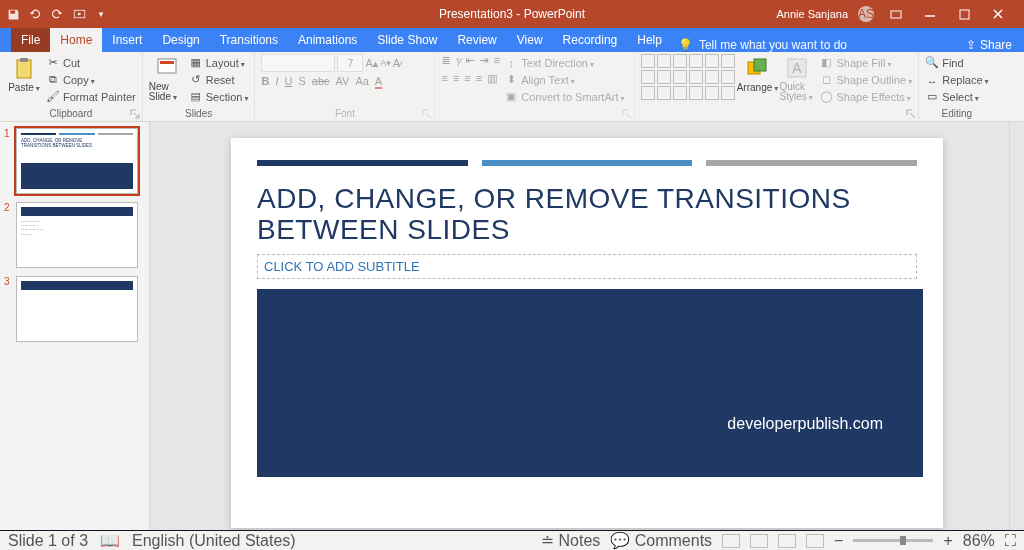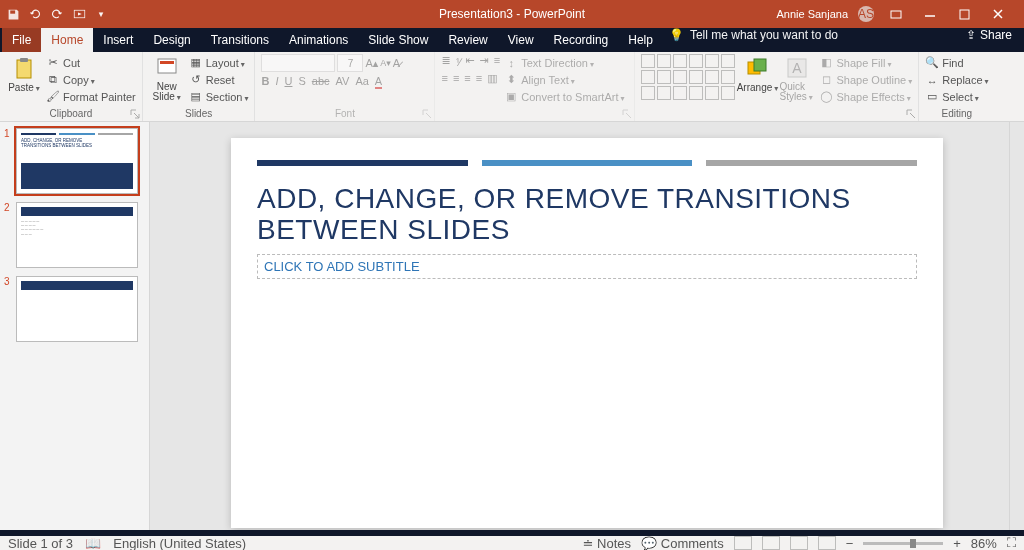--- a/index.html
+++ b/index.html
@@ -6,21 +6,21 @@
 body { width: 1024px; height: 550px; background: #e6e6e6; overflow: hidden; font-size: 11px; color: #444; }
 
 .titlebar { height: 28px; background: #b7472a; display: flex; align-items: center; color: #fff; position: relative; }
 .qat { display: flex; align-items: center; gap: 8px; padding: 0 6px; }
 .qat .icon { width: 14px; height: 14px; display: flex; align-items: center; justify-content: center; opacity: 0.95; }
 .title-center { position: absolute; left: 50%; transform: translateX(-50%); font-size: 12px; }
 .title-right { margin-left: auto; display: flex; align-items: center; gap: 10px; padding-right: 14px; }
 .avatar { width: 16px; height: 16px; border-radius: 50%; background: #d9b8af; display: inline-flex; align-items: center; justify-content: center; font-size: 12px; color: #b7472a; }
 .winbtn { width: 24px; height: 20px; display: flex; align-items: center; justify-content: center; }
 
-.tabbar { height: 24px; background: #0f172a; display: flex; align-items: flex-start; color: #fff; font-size: 12px; padding-left: 2px; }
+.tabbar { height: 24px; background: #3b82f6; display: flex; align-items: flex-end; color: #fff; font-size: 12px; padding-left: 11px; }
 .tab { padding: 0 10px; height: 24px; display: flex; align-items: center; cursor: pointer; }
 .tab.file { background: #983b23; }
 .tab.active { background: #f3f2f1; color: #b7472a; }
 .tellme { margin-left: 6px; display: flex; align-items: center; gap: 6px; opacity: 0.95; }
 .share { margin-left: auto; padding: 0 12px; display: flex; align-items: center; gap: 4px; }
 
 .ribbon { height: 70px; background: #f3f2f1; border-bottom: 1px solid #d6d6d6; display: flex; }
 .group { border-right: 1px solid #e1e1e1; padding: 2px 6px 0 6px; display: flex; flex-direction: column; position: relative; }
 .group-label { font-size: 10px; color: #666; text-align: center; height: 14px; line-height: 14px; margin-top: auto; padding-bottom: 1px; }
 .group-body { display: flex; gap: 4px; height: 52px; align-items: flex-start; }
@@ -51,21 +51,21 @@
 .canvas-area { flex: 1; background: #e6e6e6; display: flex; align-items: flex-start; justify-content: center; padding: 16px 0; overflow: hidden; position: relative; }
 .canvas-area::after { content: ""; position: absolute; right: 0; top: 0; bottom: 0; width: 14px; background: #e6e6e6; border-left: 1px solid #d6d6d6; }
 .slide { width: 712px; height: 390px; background: #fff; box-shadow: 0 2px 8px rgba(0,0,0,0.2); padding: 22px 26px 16px 26px; position: relative; }
 .slide .bars { display: flex; gap: 14px; margin-bottom: 18px; }
 .slide .bars span { height: 6px; flex: 1; }
 .slide-title { font-size: 28px; color: #1f3864; font-weight: 400; letter-spacing: 0.5px; line-height: 1.1; font-family: "Gill Sans MT", "Segoe UI", sans-serif; }
 .subtitle-box { border: 1px dashed #bbb; margin-top: 8px; padding: 4px 6px; color: #2e75b6; font-size: 13px; }
 .blue-block { background: #1f3864; margin-top: 10px; height: 188px; position: relative; width: calc(100% + 6px); }
 .blue-block .watermark { position: absolute; right: 40px; bottom: 44px; color: #fff; font-size: 16px; }
 
-.statusbar { height: 20px; background: #f3f2f1; border-top: 6px solid #0f172a; display: flex; align-items: center; font-size: 13px; color: #555; padding: 0 8px; gap: 12px; }
+.statusbar { height: 20px; background: #f3f2f1; border-top: 1px solid #0f172a; display: flex; align-items: center; font-size: 16px; color: #555; padding: 0 8px; gap: 12px; }
 .statusbar .right { margin-left: auto; display: flex; align-items: center; gap: 10px; }
 .viewbtn { width: 18px; height: 14px; border: 1px solid #999; opacity: 0.6; }
 .zoom-slider { width: 80px; height: 3px; background: #bbb; position: relative; }
 .zoom-slider::after { content: ""; position: absolute; left: 58%; top: -3px; width: 6px; height: 9px; background: #888; }
 
 svg { display: block; }
 .caret::after { content: "▾"; font-size: 8px; margin-left: 2px; color: #666; }
 </style>
 </head>
 <body>
@@ -179,21 +179,21 @@
       </svg>
   </div>
 
   <div class="group">
     <div class="group-body">
       <div class="bigbtn">
         <svg class="bigicon" viewBox="0 0 24 24">
             <rect x="3" y="3" width="18" height="14" fill="#fff" stroke="#888"></rect>
             <rect x="5" y="5" width="14" height="3" fill="#d24726"></rect>
           </svg>
-        <span class="caret" style="text-align:center;line-height:1;">New Slide</span>
+        <span class="caret" style="text-align:left;line-height:1;">New Slide</span>
       </div>
       <div class="col">
         <div class="smallrow">
             <span class="si">▦</span>
             <span class="caret">Layout</span>
           </div>
         <div class="smallrow">
             <span class="si">↺</span>
             <span>Reset</span>
           </div>
@@ -378,20 +378,23 @@
 
   <div class="canvas-area">
     <div class="slide">
       <div class="bars">
           <span class="b1" style="background:#1f3864;"></span>
           <span class="b2" style="background:#4a90c5;"></span>
           <span class="b3" style="background:#a6a6a6;"></span>
         </div>
       <div class="slide-title">ADD, CHANGE, OR REMOVE TRANSITIONS BETWEEN SLIDES</div>
       <div class="subtitle-box">CLICK TO ADD SUBTITLE</div>
+      <div class="blue-block">
+        <div class="watermark">developerpublish.com</div>
+      </div>
     </div>
   </div>
 </div>
 
 <div class="statusbar">
   <span>Slide 1 of 3</span>
   <span>📖</span>
   <span>English (United States)</span>
   <div class="right">
     <span>≐ <span>Notes</span></span>

